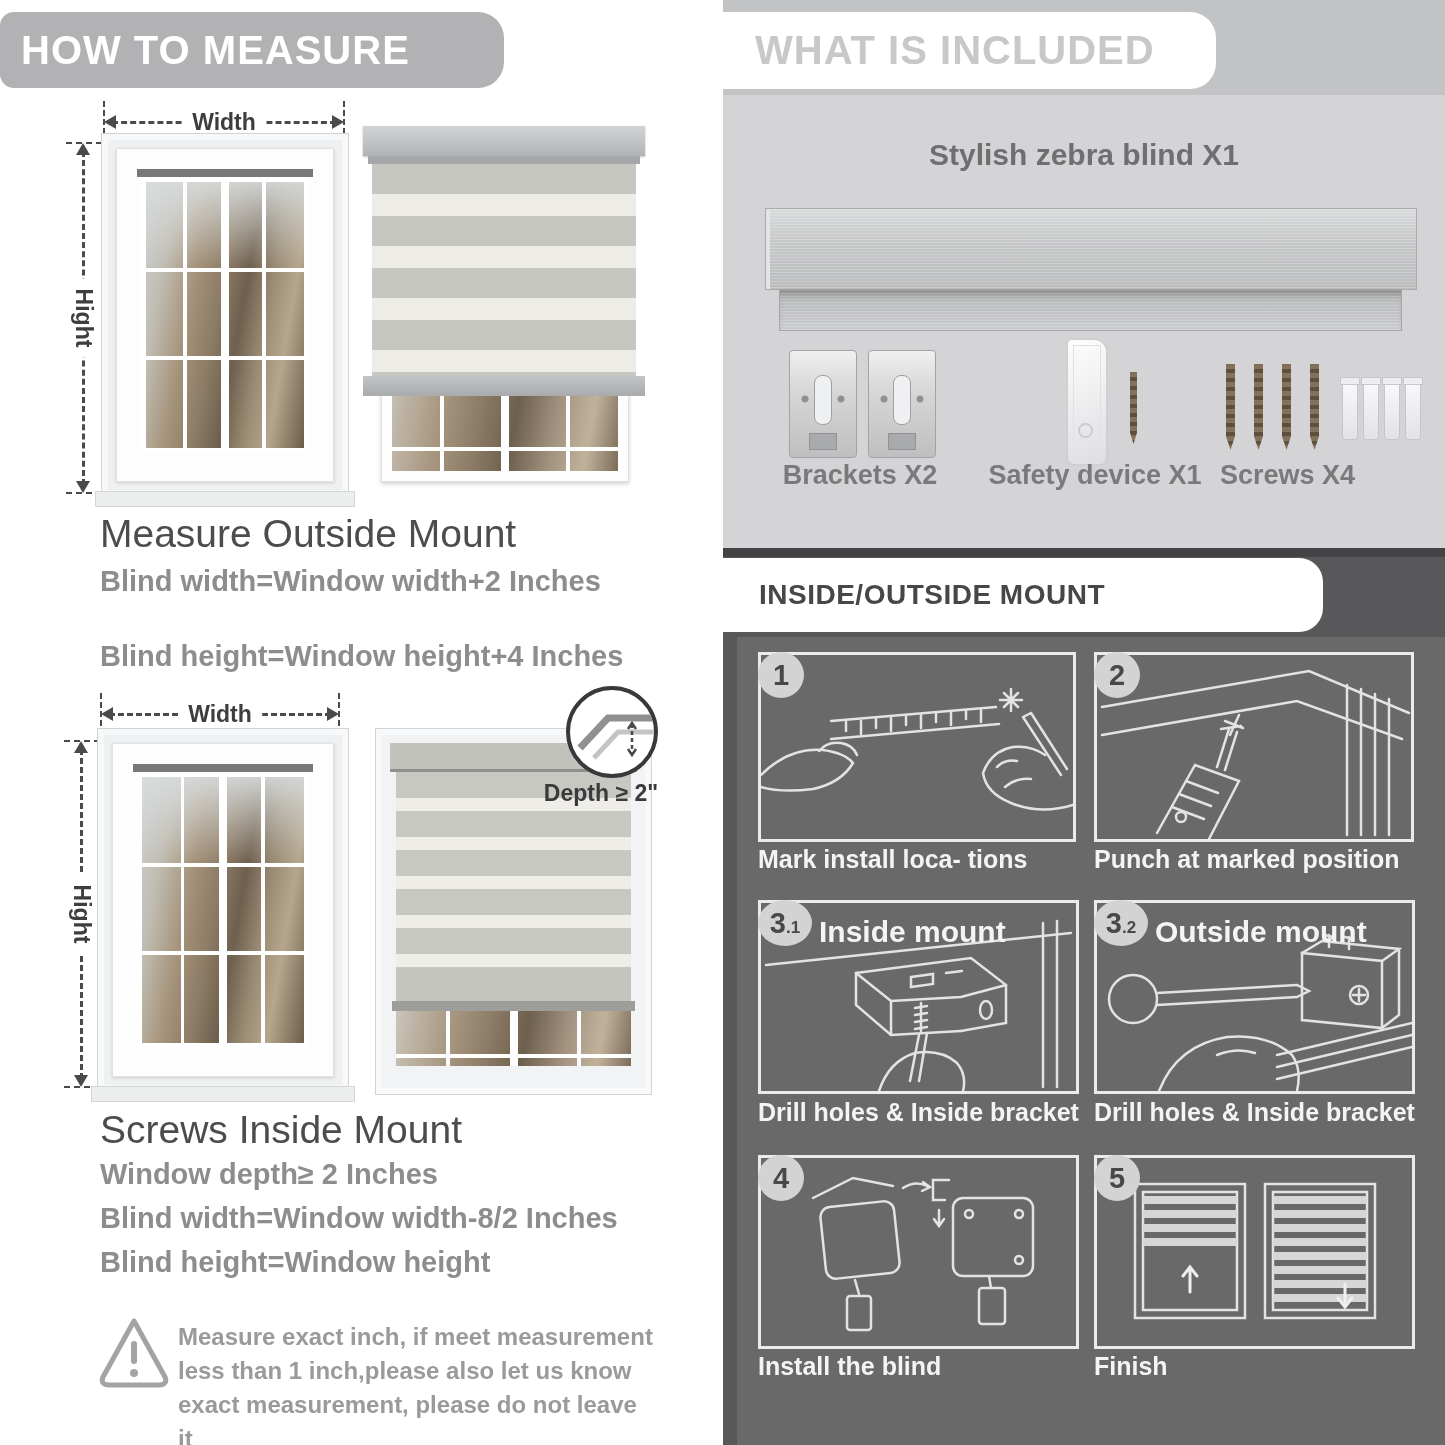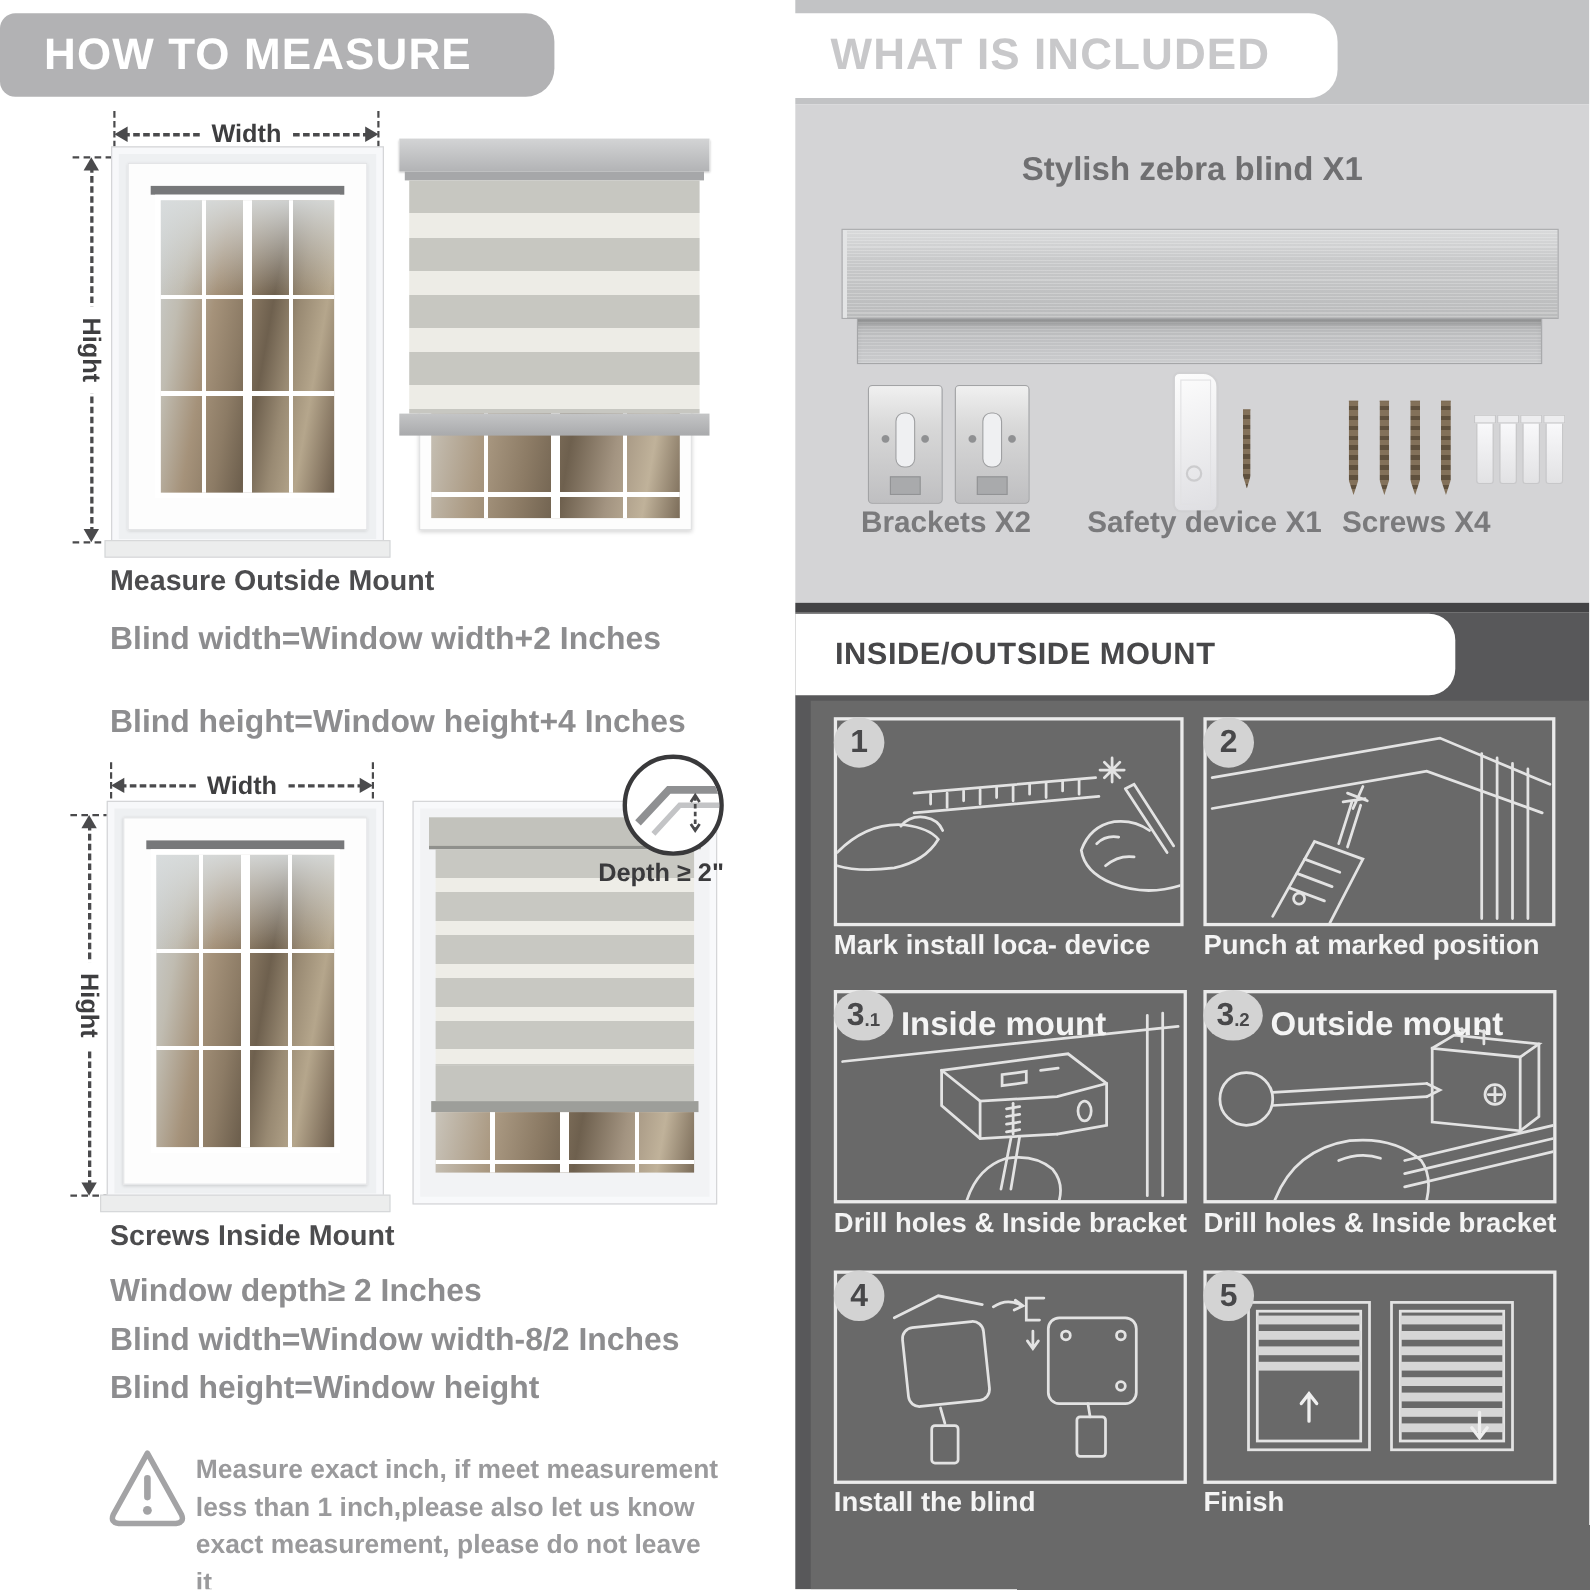--- a/index.html
+++ b/index.html
@@ -2,24 +2,24 @@
 <html><head>
 <meta charset="utf-8">
 <style>
   html,body{margin:0;padding:0;background:#ffffff;}
   .page{position:relative;width:1445px;height:1445px;background:#ffffff;overflow:hidden;
         font-family:"Liberation Sans", sans-serif;}
 
   
   .htm-bar{position:absolute;left:0;top:12px;width:504px;height:76px;background:#b2b2b4;
            border-radius:14px 26px 26px 14px;}
-  .htm-bar span{display:block;padding-left:40px;line-height:76px;font-size:40px;font-weight:700;
+  .htm-bar span{display:block;padding-left:21px;line-height:76px;font-size:40px;font-weight:700;
            color:#ffffff;letter-spacing:1px;}
 
-  h2.sec-head{position:absolute;margin:0;font-size:26px;font-weight:700;color:#4c4c4e;}
+  h2.sec-head{position:absolute;margin:0;font-size:39px;font-weight:400;color:#4c4c4e;}
   p.formula{position:absolute;margin:0;font-size:29px;font-weight:700;color:#8d8d8f;}
 
   
   .harrow{position:absolute;height:26px;}
   .harrow .hline{position:absolute;left:9px;right:9px;top:12px;border-top:3px dashed #4a4a4c;}
   .harrow .ha-l{position:absolute;left:1px;top:6px;width:0;height:0;
                 border-top:7px solid transparent;border-bottom:7px solid transparent;border-right:12px solid #4a4a4c;}
   .harrow .ha-r{position:absolute;right:1px;top:6px;width:0;height:0;
                 border-top:7px solid transparent;border-bottom:7px solid transparent;border-left:12px solid #4a4a4c;}
   .harrow .hpost-l{position:absolute;left:0;top:-8px;height:42px;border-left:2px dashed #4a4a4c;}
@@ -304,21 +304,21 @@
           <path d="M58,96 Q66,86 80,88 Q92,90 96,100"></path>
           <path d="M312,150 Q280,160 250,148 Q225,138 222,118 Q230,96 252,92 Q270,90 284,100"></path>
           <path d="M236,112 Q244,104 256,106"></path>
             <path d="M244,132 Q256,122 270,124"></path>
         </g>
       </svg>
       <span class="badge">
         <b>1</b>
       </span>
     </div>
-    <p class="step-caption" style="left:758px;top:845px">Mark install loca- device</p>
+    <p class="step-caption" style="left:758px;top:845px">Mark install loca- tions</p>
 
     <div class="step-frame" style="left:1094px;top:652px;width:314px;height:184px">
       <svg class="step-art" viewBox="0 0 314 184">
         <g stroke="#e3e3e3" stroke-width="2.5" fill="none" stroke-linecap="round">
           <path d="M5,52 L212,16 L312,58"></path>
             <path d="M5,80 L200,46 L305,84"></path>
           <path d="M250,30 L250,180 M264,34 L264,180 M278,39 L278,180 M292,44 L292,180"></path>
           <path d="M60,178 L98,110 L142,126 L112,184"></path>
           <path d="M75,152 l32,12 M82,139 l32,12 M89,126 l32,12"></path>
           <path d="M120,112 L132,74 M128,115 L140,77"></path>

